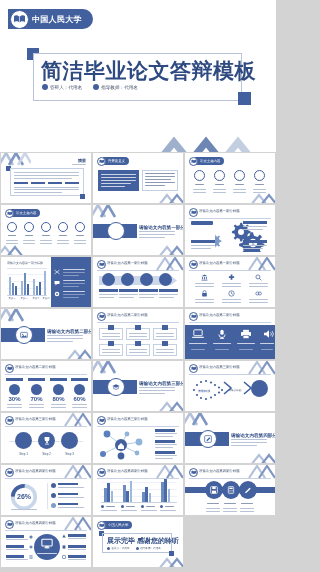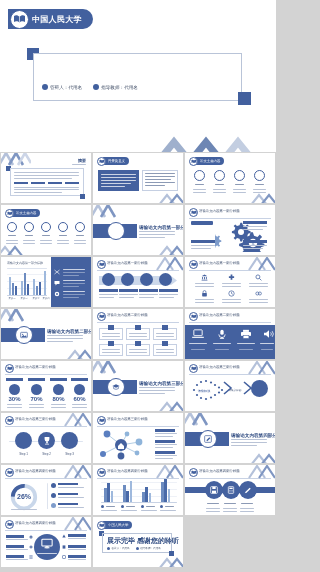--- a/index.html
+++ b/index.html
@@ -109,20 +109,21 @@
           <path d="M13 6 L13 17" stroke="#fff" stroke-width="1.3"></path>
         </svg>
       </div>
       <div class="logo-name">中国人民大学</div>
     </div>
 
     <div class="sq sq-tl"></div>
     <div class="title-frame"></div>
     <div class="sq sq-br"></div>
 
+    <div class="main-title">简洁毕业论文答辩模板</div>
 
     <div class="byline">
       <div class="byline-item">
         <span class="byline-dot"></span>
         <span class="byline-txt">答辩人：代用名</span>
       </div>
       <div class="byline-item">
         <span class="byline-dot"></span>
         <span class="byline-txt">指导教师：代用名</span>
       </div>

